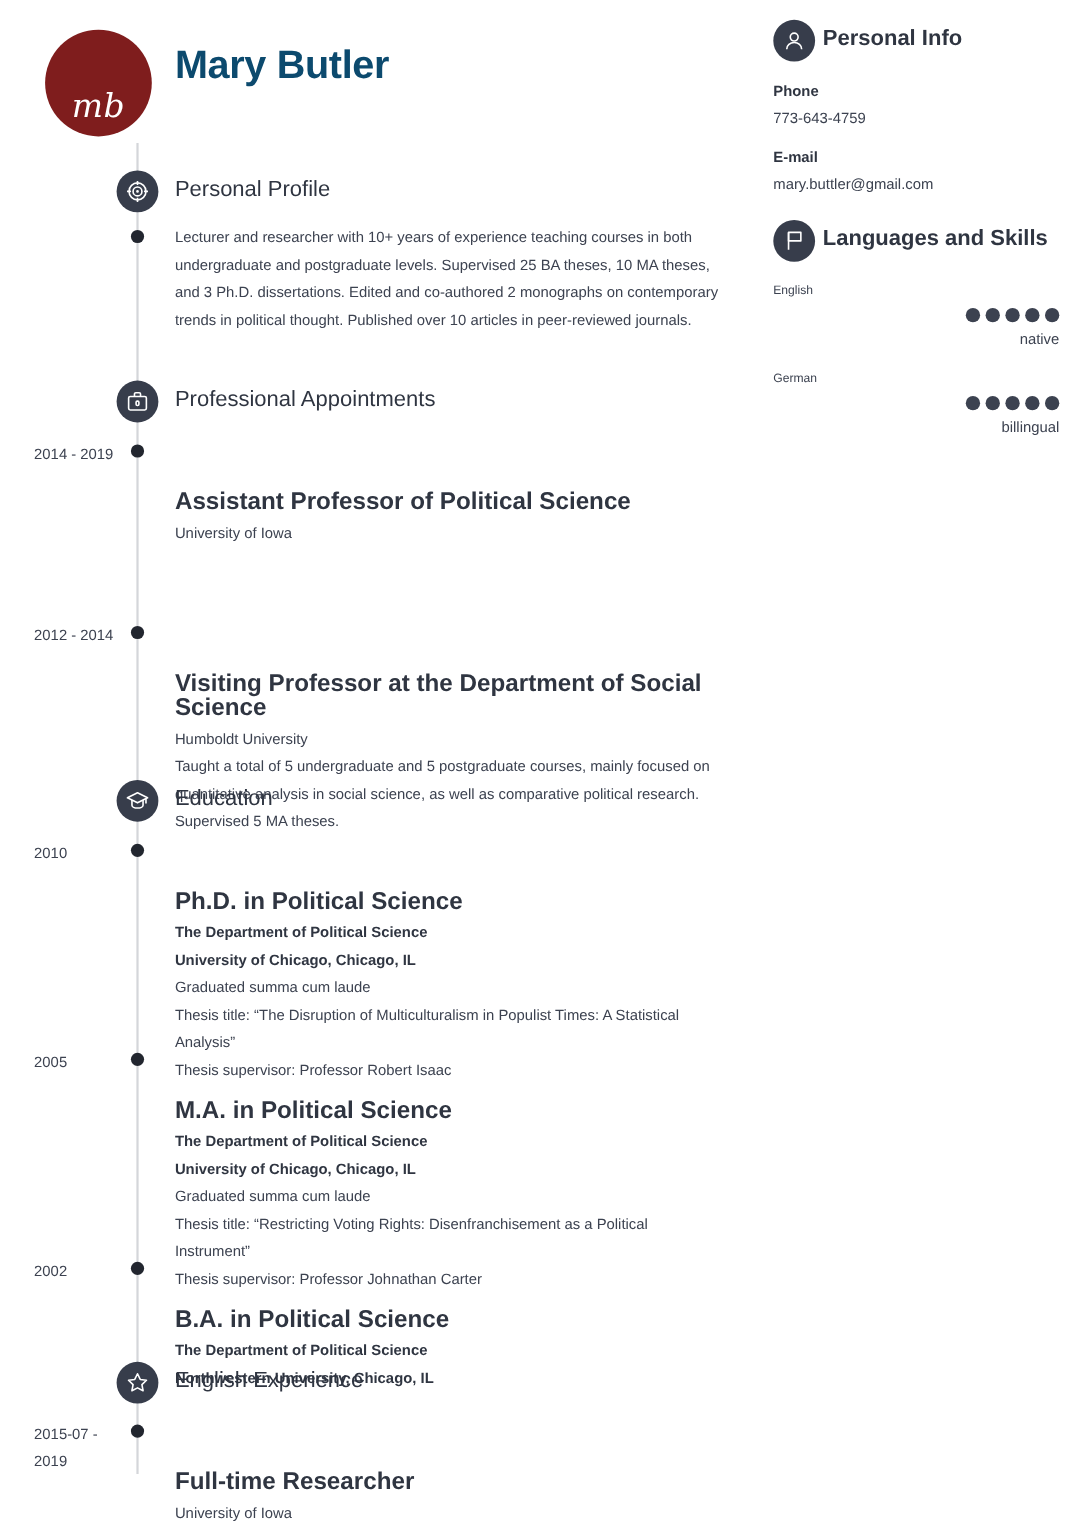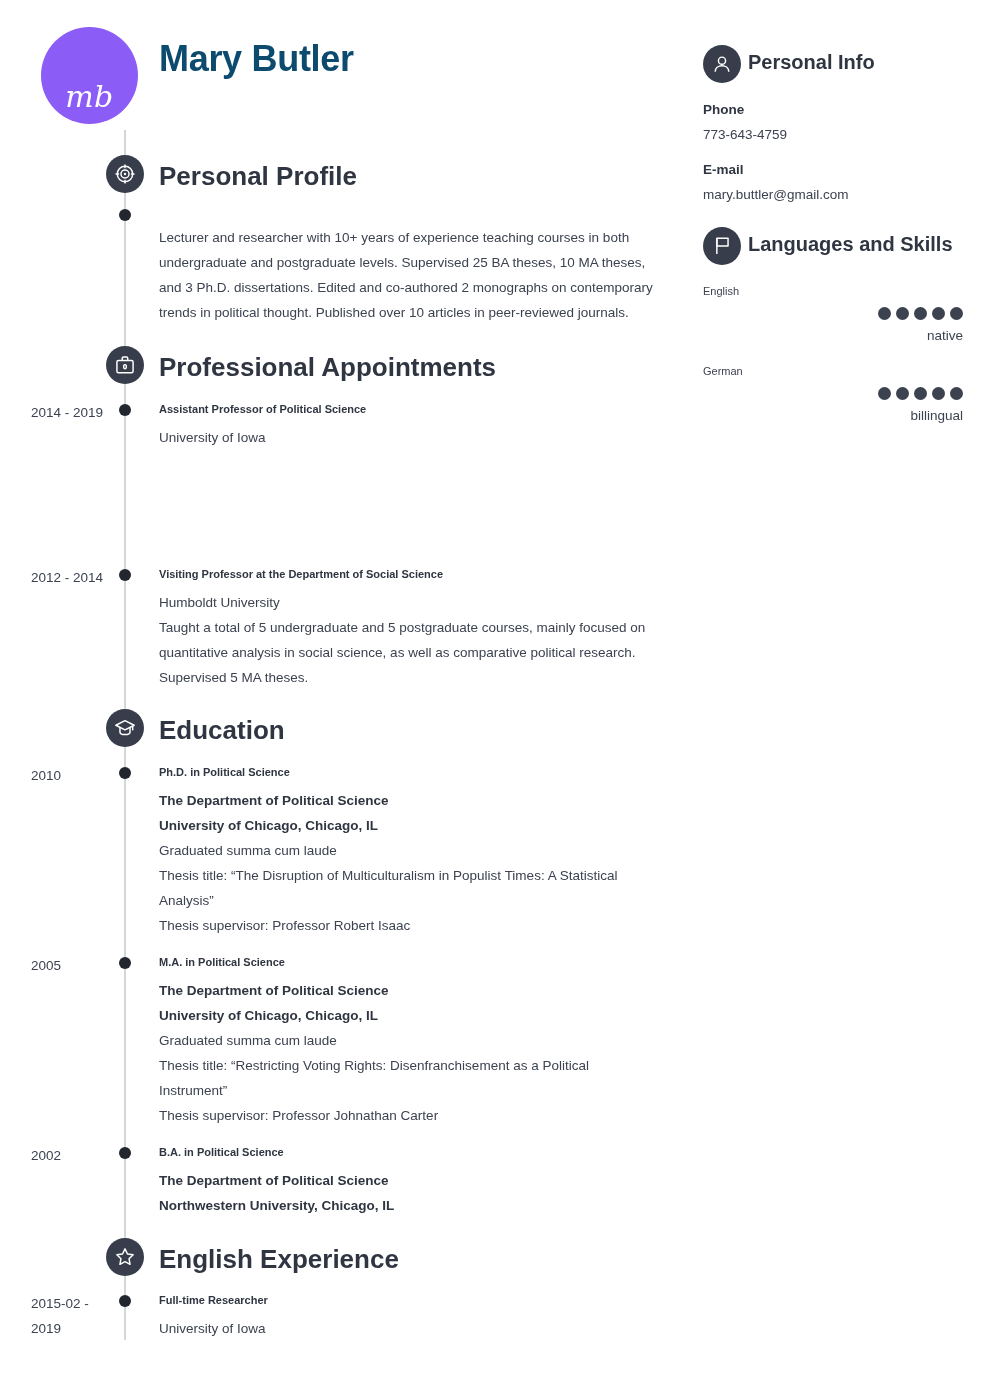--- a/index.html
+++ b/index.html
@@ -52,21 +52,21 @@
     height: 140px;
   }
 
   .avatar {
     position: absolute;
     left: 41px;
     top: 27px;
     width: 97px;
     height: 97px;
     border-radius: 50%;
-    background: #8b5cf6;
+    background: #7f1d1d;
     color: #ffffff;
   }
 
   .avatar-initials {
     position: absolute;
     left: 0;
     right: 0;
     bottom: 12px;
     text-align: center;
     font-family: "DejaVu Serif", serif;
@@ -106,22 +106,22 @@
     display: flex;
     align-items: center;
     justify-content: center;
   }
   .sec-icon svg { display: block; }
 
   .sec-title {
     position: absolute;
     left: 159px;
     top: 6px;
-    font-size: 26px;
-    font-weight: bold;
+    font-size: 20px;
+    font-weight: normal;
     color: #2f3541;
     white-space: nowrap;
   }
 
   
   .entry {
     position: absolute;
     left: 0;
     width: 690px;
   }
@@ -146,25 +146,26 @@
     color: #3c4250;
   }
 
   .entry-body {
     position: absolute;
     left: 159px;
     width: 500px;
   }
 
   .entry-title {
-    font-size: 11px;
+    font-size: 22px;
     font-weight: bold;
     color: #2f3541;
     line-height: 22px;
     margin-bottom: 5px;
+    margin-top: 47px;
   }
 
   .entry-sub {
     font-size: 13.5px;
     line-height: 25px;
     color: #3c4250;
   }
 
   .entry-sub.bold {
     font-weight: bold;
@@ -175,21 +176,20 @@
     font-size: 13.5px;
     line-height: 25px;
     color: #3c4250;
   }
 
   
   .profile-para {
     font-size: 13.5px;
     line-height: 25px;
     color: #3c4250;
-    margin-top: 22px;
   }
 
   
   .side-col {
     position: absolute;
     left: 703px;
     top: 0;
     width: 260px;
   }
 
@@ -394,32 +394,32 @@
       <span class="sec-icon">
         <svg width="22" height="22" viewBox="0 0 24 24" fill="none" stroke="#ffffff" stroke-width="1.6" stroke-linejoin="round">
           <path d="M12 3.1l2.72 5.66 6.18.84-4.5 4.3 1.12 6.1L12 17.1l-5.52 2.9 1.12-6.1-4.5-4.3 6.18-.84L12 3.1z"></path>
         </svg>
       </span>
       <span class="sec-title">English Experience</span>
     </div>
 
     <div class="entry" style="top:1289px;">
       <span class="entry-dot"></span>
-      <div class="entry-date">2015-02 - 2019</div>
+      <div class="entry-date">2015-07 - 2019</div>
       <div class="entry-body">
         <div class="entry-title">Full-time Researcher</div>
         <div class="entry-sub">University of Iowa</div>
       </div>
     </div>
 
   </div>
 
   <div class="side-col">
 
-    <div class="side-head" style="margin-top:45px;">
+    <div class="side-head" style="margin-top:18px;">
       <span class="side-icon">
         <svg width="22" height="22" viewBox="0 0 24 24" fill="none" stroke="#ffffff" stroke-width="1.6">
           <circle cx="12" cy="8.4" r="3.9"></circle>
           <path d="M4.6 20.4c0-4.1 3.3-6.6 7.4-6.6s7.4 2.5 7.4 6.6"></path>
         </svg>
       </span>
       <span class="side-title">Personal Info</span>
     </div>
 
     <div class="info-label">Phone</div>

